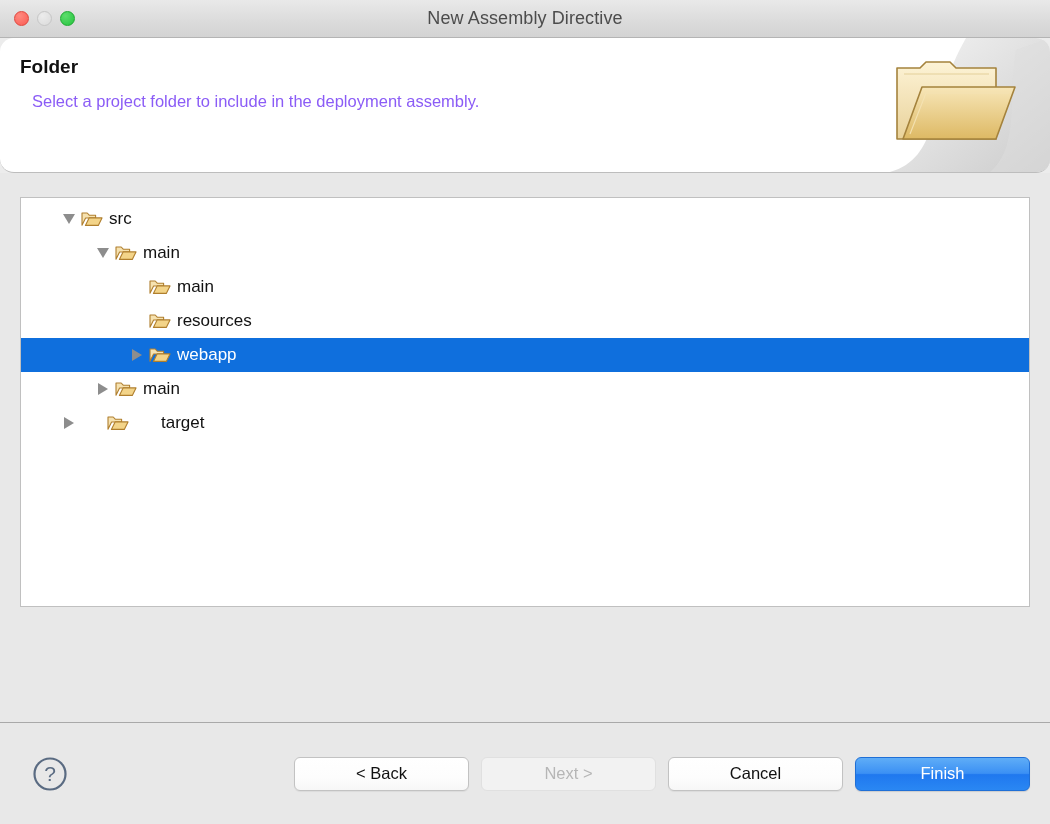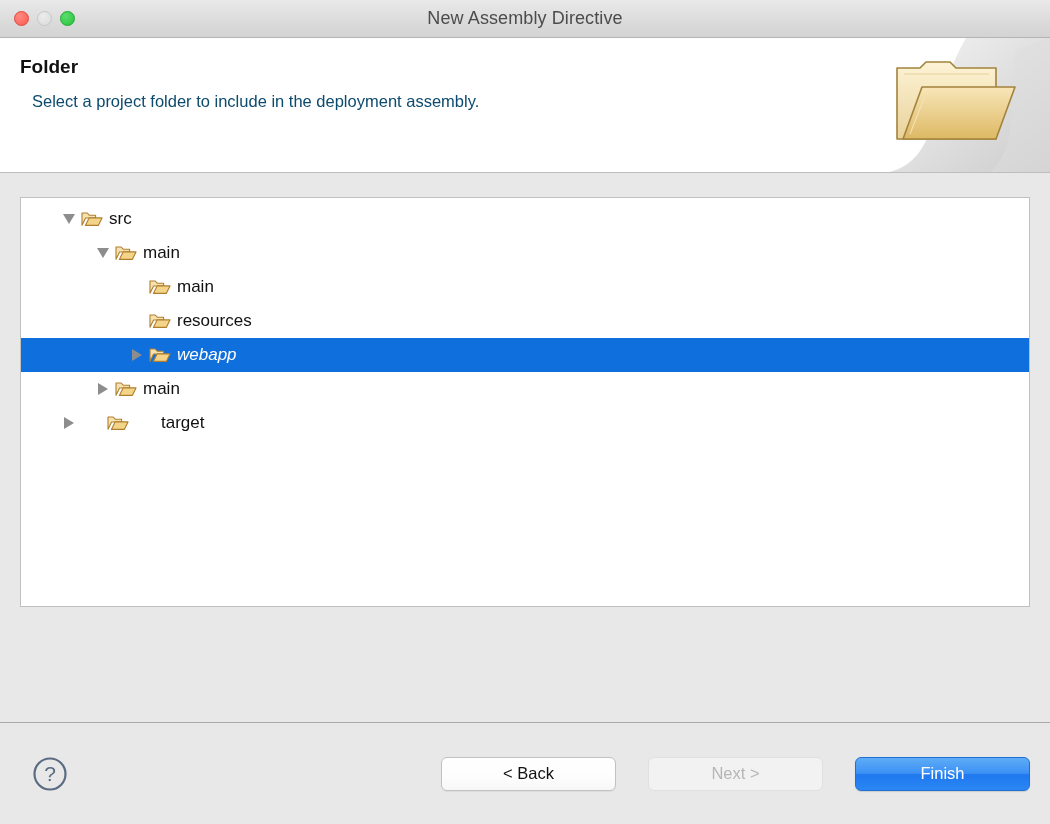--- a/index.html
+++ b/index.html
@@ -68,35 +68,36 @@
   }
 
   
   .header {
     position: relative;
     height: 134px;
     min-height: 134px;
     background: #ffffff;
     border-bottom: 1px solid #bdbdbd;
     overflow: hidden;
+    border-radius: 14px;
   }
   .header-text {
     position: relative;
     z-index: 2;
     padding: 18px 0 0 20px;
   }
   .header-title {
     font-size: 19px;
     font-weight: bold;
     color: #111111;
     margin: 0 0 14px 0;
   }
   .header-desc {
     font-size: 16.5px;
-    color: #0c4a6e;
+    color: #8b5cf6;
     margin-left: 12px;
   }
   .header-art {
     position: absolute;
     right: 0;
     top: 0;
     width: 180px;
     height: 134px;
     z-index: 1;
   }
@@ -189,21 +190,21 @@
     height: 36px;
     cursor: pointer;
   }
   .btn-row {
     position: absolute;
     right: 20px;
     top: 50%;
     transform: translateY(-50%);
     display: flex;
     align-items: center;
-    gap: 32px;
+    gap: 12px;
     justify-content: center;
   }
   .btn {
     height: 34px;
     border-radius: 6px;
     font-size: 16.5px;
     display: flex;
     align-items: center;
     justify-content: center;
     box-sizing: border-box;
@@ -315,21 +316,21 @@
           <div class="tree-row" style="padding-left: 106px;">
             <div class="twisty none">
               <span class="glyph"></span>
             </div>
             <span class="folder-ico"><svg viewBox="0 0 22 18" xmlns="http://www.w3.org/2000/svg">
                 <path d="M1 15.2 L1 3 L6.2 3 L8.2 5.2 L14.6 5.2 L14.6 8 L4.6 8 L1 15.2 Z" fill="#f6e2b0" stroke="#b07f2e" stroke-width="1.1" stroke-linejoin="round"></path>
                 <path d="M4.4 15.4 L8.1 7.9 L21 7.9 L17.3 15.4 Z" fill="#f3d489" stroke="#b07f2e" stroke-width="1.1" stroke-linejoin="round"></path>
               </svg></span>
             <span class="tree-label">resources</span>
           </div>
-          <div class="tree-row selected" style="padding-left: 106px; font-style: italic;">
+          <div class="tree-row selected" style="padding-left: 106px;">
             <div class="twisty collapsed">
               <span class="glyph"></span>
             </div>
             <span class="folder-ico"><svg viewBox="0 0 22 18" xmlns="http://www.w3.org/2000/svg">
                 <path d="M1 15.2 L1 3 L6.2 3 L8.2 5.2 L14.6 5.2 L14.6 8 L4.6 8 L1 15.2 Z" fill="#f6e2b0" stroke="#b07f2e" stroke-width="1.1" stroke-linejoin="round"></path>
                 <path d="M4.4 15.4 L8.1 7.9 L21 7.9 L17.3 15.4 Z" fill="#f3d489" stroke="#b07f2e" stroke-width="1.1" stroke-linejoin="round"></path>
               </svg></span>
             <span class="tree-label">webapp</span>
           </div>
           <div class="tree-row" style="padding-left: 72px;">
@@ -358,17 +359,18 @@
 
   <div class="footer">
     <svg class="help-btn" viewBox="0 0 36 36">
       <circle cx="18" cy="18" r="15.5" fill="none" stroke="#5a6b82" stroke-width="2.2"></circle>
       <text x="18" y="25" text-anchor="middle" font-family="Liberation Sans, sans-serif" font-size="21" fill="#5a6b82">?</text>
     </svg>
 
     <div class="btn-row">
       <div class="btn secondary w-back">&lt; Back</div>
       <div class="btn disabled w-next">Next &gt;</div>
+      <div class="btn secondary w-cancel">Cancel</div>
       <div class="btn primary w-finish">Finish</div>
     </div>
   </div>
 
 </div>
 
 </body></html>

